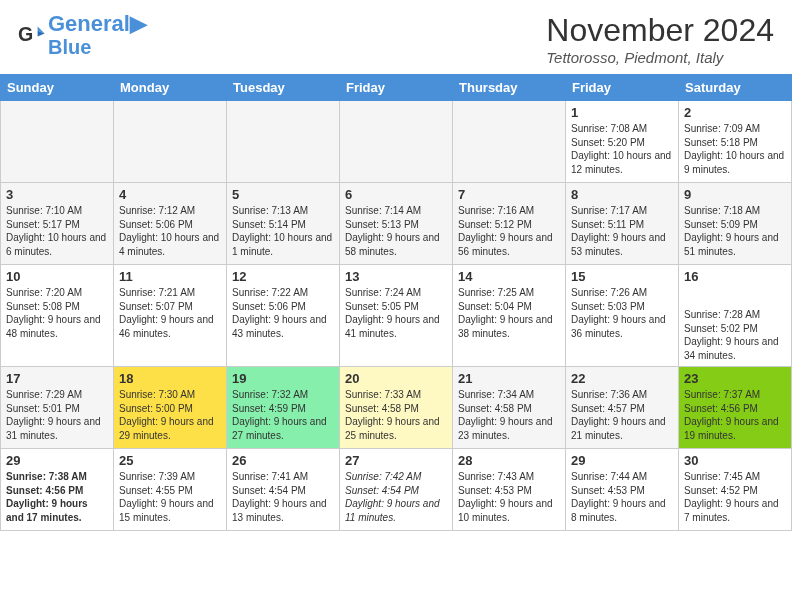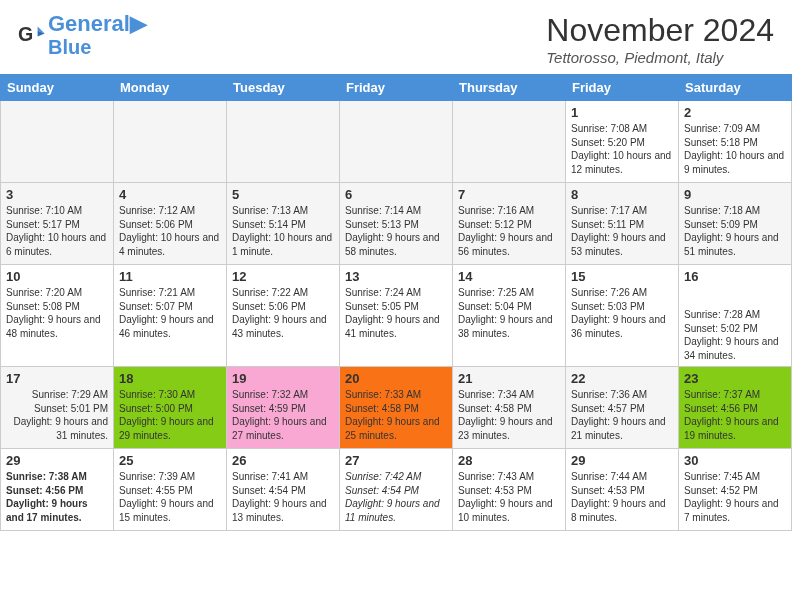--- a/index.html
+++ b/index.html
@@ -161,37 +161,37 @@
         <td>
           <span class="day-num">16</span>
           <div class="day-info" style="white-space: pre-line; margin-top: 24px;">Sunrise: 7:28 AM
 Sunset: 5:02 PM
 Daylight: 9 hours and 34 minutes.</div>
         </td>
       </tr>
       <tr class="week-row">
         <td style="background: rgb(245, 245, 245);">
           <span class="day-num">17</span>
-          <div class="day-info" style="white-space: pre-line; text-align: right;">Sunrise: 7:29 AM
+          <div class="day-info" style="white-space: pre-line;">Sunrise: 7:29 AM
 Sunset: 5:01 PM
 Daylight: 9 hours and 31 minutes.</div>
         </td>
-        <td style="background: #84cc16;">
+        <td style="background: #fde047;">
           <span class="day-num">18</span>
           <div class="day-info" style="white-space: pre-line;">Sunrise: 7:30 AM
 Sunset: 5:00 PM
 Daylight: 9 hours and 29 minutes.</div>
         </td>
-        <td style="background: #f9a8d4;">
+        <td style="background: #86efac;">
           <span class="day-num">19</span>
           <div class="day-info" style="white-space: pre-line;">Sunrise: 7:32 AM
 Sunset: 4:59 PM
 Daylight: 9 hours and 27 minutes.</div>
         </td>
-        <td style="background: #f97316;">
+        <td style="background: #fef9c3;">
           <span class="day-num">20</span>
           <div class="day-info" style="white-space: pre-line;">Sunrise: 7:33 AM
 Sunset: 4:58 PM
 Daylight: 9 hours and 25 minutes.</div>
         </td>
         <td style="background: rgb(245, 245, 245);">
           <span class="day-num">21</span>
           <div class="day-info" style="white-space: pre-line;">Sunrise: 7:34 AM
 Sunset: 4:58 PM
 Daylight: 9 hours and 23 minutes.</div>

